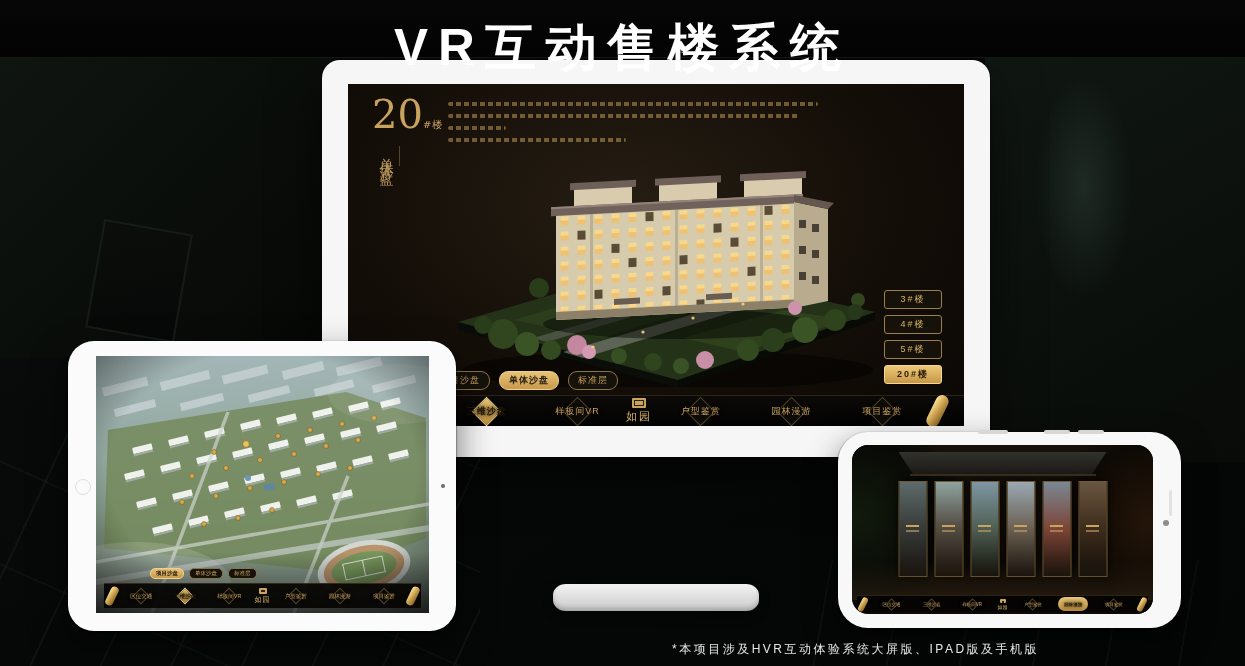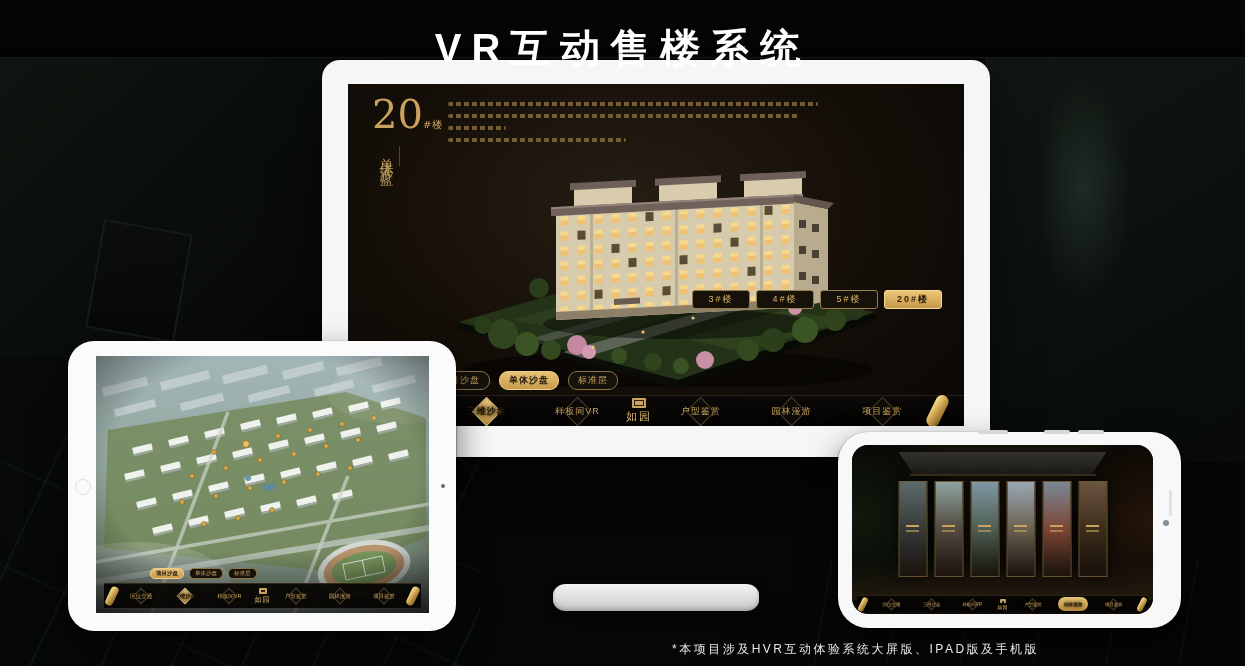--- a/index.html
+++ b/index.html
@@ -21,21 +21,21 @@
   .bg-br{position:absolute;left:760px;top:560px;width:485px;height:106px;z-index:0;opacity:.6;
     background:repeating-linear-gradient(100deg,transparent 0 70px,rgba(42,60,50,.25) 70px 72px);}
   .bg-plaque{position:absolute;left:94px;top:226px;width:86px;height:106px;z-index:0;
     border:2px solid #181f19;background:linear-gradient(160deg,#0b0e0b,#060807);
     transform:rotate(10deg);opacity:.85;}
 
   
   .header{position:absolute;left:0;top:0;width:100%;height:57px;z-index:4;
     background:linear-gradient(#060606,#030303);border-bottom:1px solid #161616;
     display:flex;align-items:center;justify-content:center;}
-  .header .title{color:#fff;font-size:40px;font-weight:bold;letter-spacing:10px;margin-top:40px;}
+  .header .title{color:#fff;font-size:51px;font-weight:bold;letter-spacing:10px;margin-top:40px;}
 
   
   .pill{display:inline-block;font-size:9px;color:#c9a25e;background:#15110b;
     border:1px solid #8a744a;border-radius:9px;padding:2px 9px;letter-spacing:1px;white-space:nowrap;}
   .pill.active{background:linear-gradient(#e7c276,#c89a4c);color:#2a2013;border-color:#f0d08a;font-weight:bold;}
   .gbtn{display:block;width:56px;text-align:center;font-size:9px;color:#d8b46a;background:#171209;
     border:1px solid #9a7f4c;border-radius:3px;padding:2px 0;letter-spacing:2px;}
   .gbtn.active{background:linear-gradient(#ecc878,#c79748);color:#2a1d08;border-color:#f4d88e;font-weight:bold;}
   .navbar{background:linear-gradient(#0c0a08,#030202);border-top:1px solid #2a2318;
     display:flex;align-items:center;justify-content:space-between;}
@@ -60,21 +60,21 @@
     background:radial-gradient(ellipse at 45% 35%,#261e13 0%,#140e08 55%,#0a0705 100%);padding-left:39px;}
   .blk-no{position:absolute;left:24px;top:8px;color:#c9a25e;font-family:"DejaVu Serif",serif;}
   .blk-no .num{font-size:40px;line-height:44px;}
   .blk-no .unit{font-size:10px;letter-spacing:1px;}
   .blk-sub{position:absolute;left:30px;top:62px;writing-mode:vertical-rl;color:#b8955a;
     font-size:14px;letter-spacing:5px;font-family:"DejaVu Serif",serif;border-right:1px solid rgba(184,149,90,.4);padding-right:3px;}
   .intro{position:absolute;left:100px;top:18px;width:380px;}
   .intro .ln{height:4px;border-radius:2px;margin:0 0 8px 0;
     background:repeating-linear-gradient(90deg,rgba(190,150,88,.55) 0 5px,transparent 5px 8px);}
   .bld-svg{position:absolute;left:95px;top:58px;width:445px;height:245px;}
-  .bld-btns{position:absolute;right:22px;top:206px;display:flex;flex-direction:row;gap:6px;}
+  .bld-btns{position:absolute;right:22px;top:206px;display:flex;flex-direction:column;gap:6px;}
   .view-tabs{position:absolute;left:82px;bottom:36px;display:flex;gap:9px;}
   .m-navbar{position:absolute;left:0;right:0;bottom:0;height:30px;padding:0 6px;}
   .m-navbar .nav-item{width:84px;height:30px;}
   .m-navbar .diamond{width:19px;height:19px;}
   .m-navbar .label{font-size:9px;}
   .m-navbar .seal{width:14px;height:10px;}
   .m-navbar .logo-text{font-size:11px;}
   .m-navbar .scroll-icon{width:13px;height:34px;margin-right:14px;}
   .monitor-neck{position:absolute;left:524px;top:397px;width:132px;height:130px;margin-left:-390px;
     background:linear-gradient(90deg,#b9b9b9,#ececec 32%,#dedede 68%,#a8a8a8);

